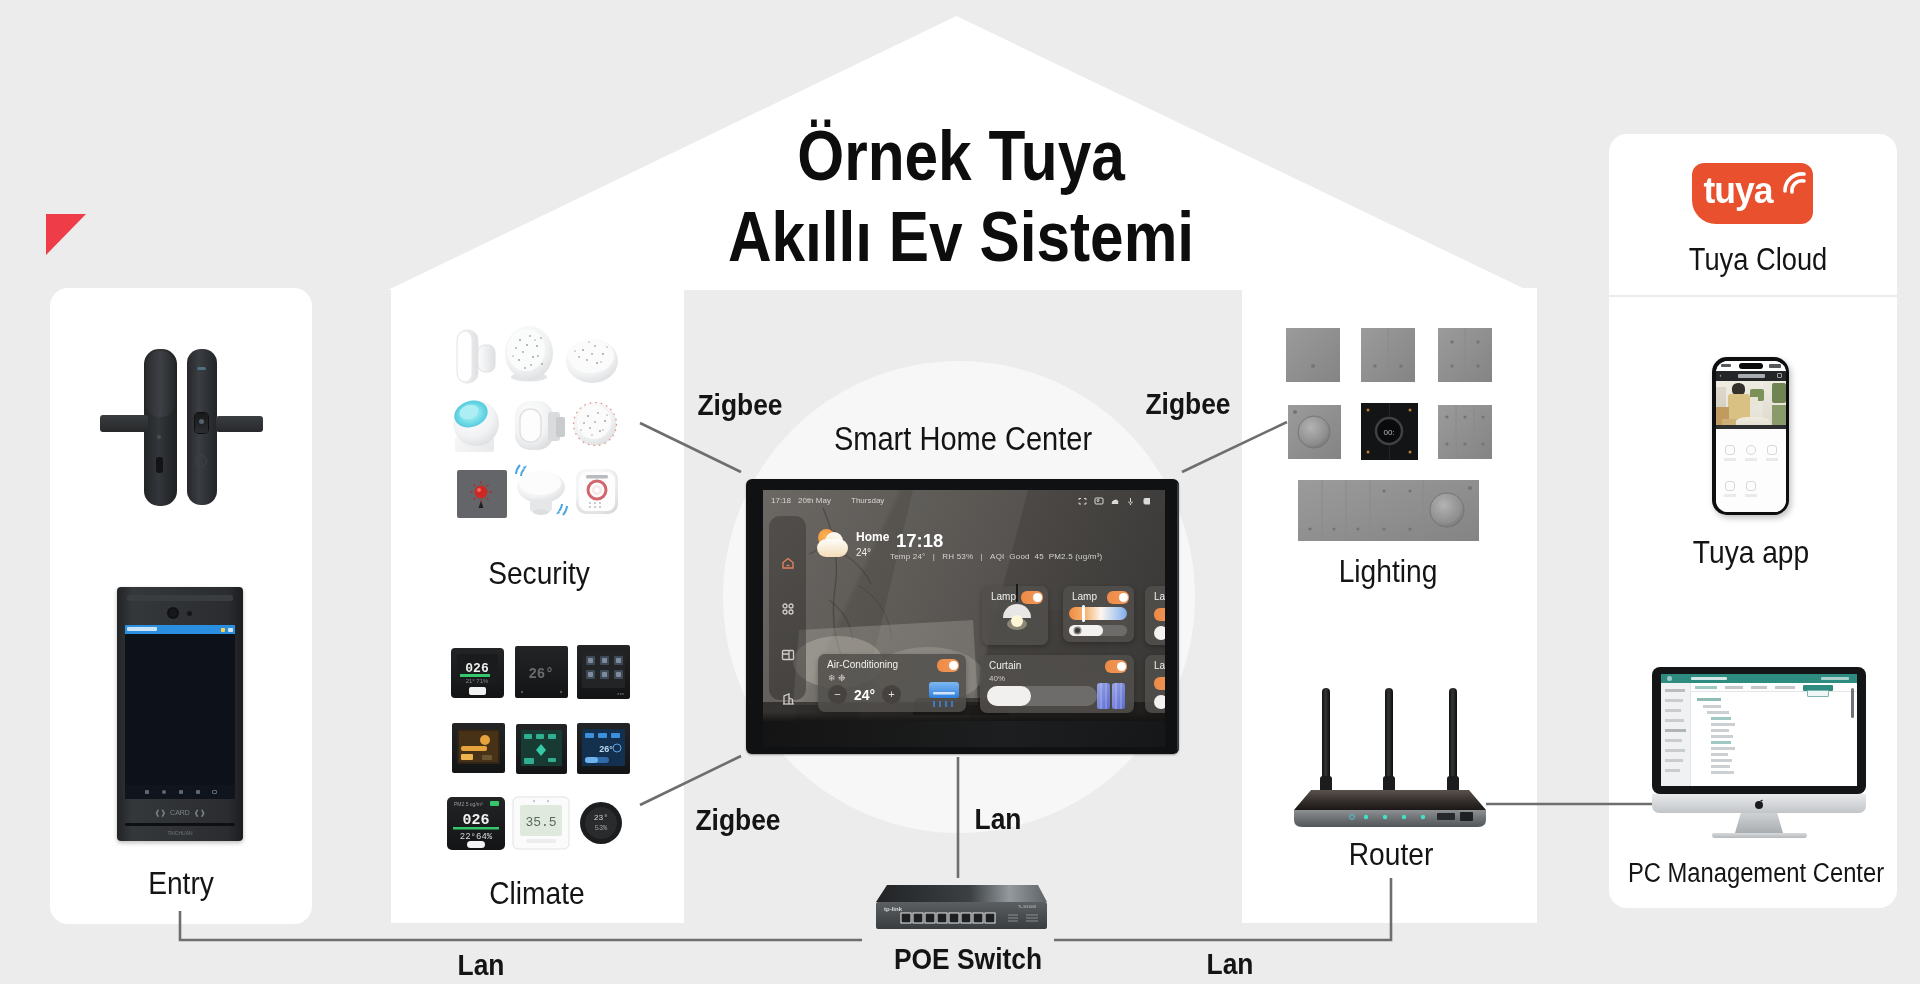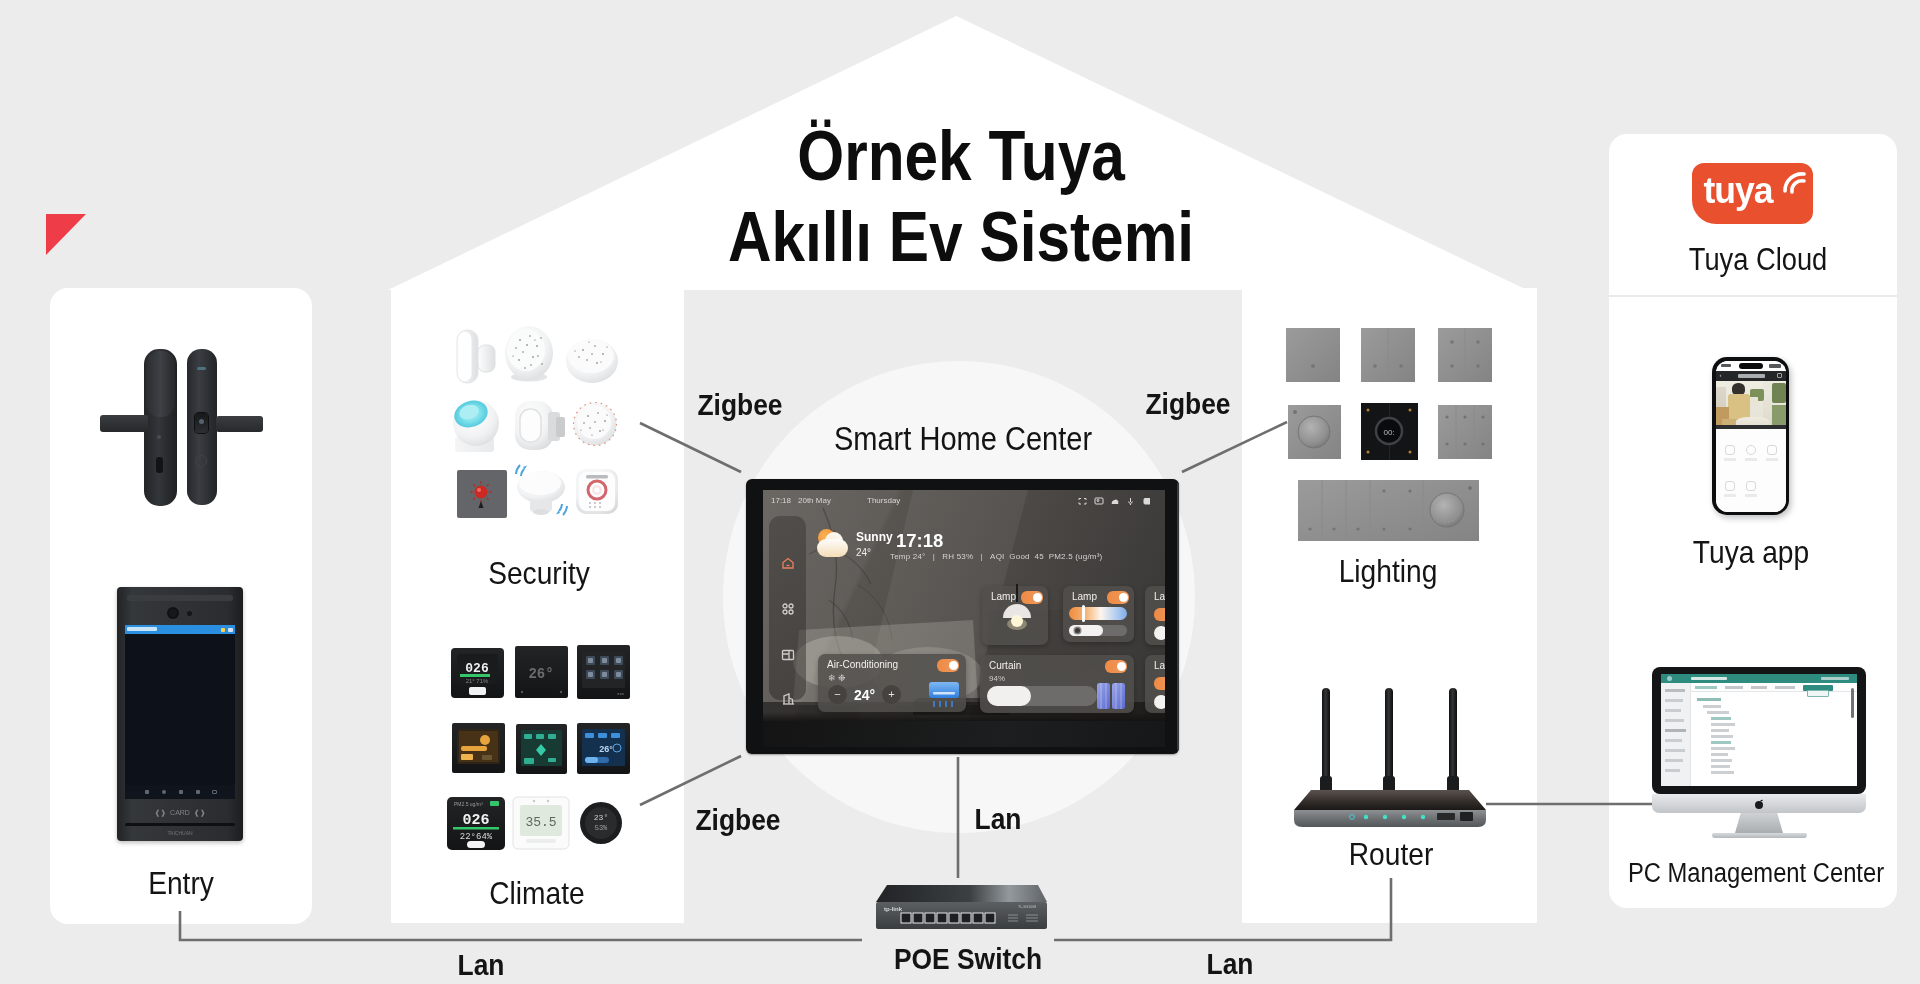--- a/index.html
+++ b/index.html
@@ -87,21 +87,21 @@
         <polygon points="36,140 210,130 215,215 30,215" fill="rgba(225,219,209,.22)"></polygon>
         <ellipse cx="75" cy="172" rx="45" ry="26" fill="rgba(235,230,221,.25)"></ellipse>
         <ellipse cx="165" cy="185" rx="55" ry="28" fill="rgba(210,204,194,.22)"></ellipse>
         <rect x="225" y="120" width="120" height="60" fill="rgba(60,57,54,.35)"></rect>
         <rect x="0" y="212" width="402" height="19" fill="rgba(14,13,12,.55)"></rect>
         <path d="M150 225 v-10 q0-7 8-7 h80 q8 0 8 7 v10 z" fill="rgba(20,19,18,.55)"></path>
       </svg>
 
       <div class="tb-txt" style="left:8px; top:6px;">17:18</div>
       <div class="tb-txt" style="left:35px; top:6px;">20th May</div>
-      <div class="tb-txt" style="left:104px; top:6px;">Thursday</div>
+      <div class="tb-txt" style="left:88px; top:6px;">Thursday</div>
       <svg style="position:absolute; left:315px; top:7px;" width="72" height="8" viewBox="0 0 72 8" fill="none" stroke="#dcdad8" stroke-width="1">
         <path d="M1 3 V1.5 H3 M6 1.5 H8 V3 M8 5.5 V7 H6 M3 7 H1 V5.5"></path>
         <rect x="17" y="1" width="8" height="6" rx="1"></rect>
         <circle cx="20" cy="3.5" r="1"></circle>
         <path d="M34 6.5 a3 3 0 0 1 6 0 z M36 4 a2.2 2.2 0 0 1 4 1" fill="#dcdad8"></path>
         <path d="M52.5 1 v4 m-1.8-.5 a1.8 1.8 0 0 0 3.6 0 M52.5 7 v1"></path>
         <rect x="66" y="1.5" width="7" height="5.5" rx="1" fill="#dcdad8"></rect>
       </svg>
 
       <div id="sidebar">
@@ -124,21 +124,21 @@
           <path d="M8 6 l3.5 1.5 V12"></path>
           <path d="M2 12 h11"></path>
         </svg>
       </div>
 
       <div id="wicon">
         <div class="sun"></div>
         <div class="cloud2"></div>
         <div class="cloud"></div>
       </div>
-      <div class="w-sunny">Sunny</div>
+      <div class="w-sunny">Home</div>
       <div class="w-deg">24°</div>
       <div class="w-time">17:18</div>
       <div class="w-meta">Temp 24°&nbsp;&nbsp;&nbsp;|&nbsp;&nbsp;&nbsp;RH 53%&nbsp;&nbsp;&nbsp;|&nbsp;&nbsp;&nbsp;AQI&nbsp; Good&nbsp; 45&nbsp; PM2.5 (ug/m³)</div>
 
       <div class="card" style="left:219px; top:96px; width:66px; height:59px;">
         <div class="ct">Lamp</div>
         <div class="toggle" style="right:5px; top:5px;"></div>
         <svg style="position:absolute; left:18px; top:-2px;" width="34" height="60" viewBox="0 0 34 60" fill="none">
           <path d="M17 0 V18" stroke="#1c1b1a" stroke-width="2"></path>
           <path d="M3 34 a14 14 0 0 1 28 0 z" fill="#e9e7e5"></path>
@@ -176,21 +176,21 @@
               <stop offset="0" stop-color="#7db8f2"></stop>
               <stop offset="1" stop-color="#2f7fe0"></stop>
             </linearGradient>
           </defs>
           <path d="M8 21 v6 M14 21 v6 M20 21 v6 M26 21 v6" stroke="#3f86df" stroke-width="1.6"></path>
           <rect x="7" y="12" width="22" height="2.5" rx="1" fill="#cfe4fb"></rect>
         </svg>
       </div>
       <div class="card" style="left:217px; top:165px; width:154px; height:58px;">
         <div class="ct">Curtain</div>
-        <div style="position:absolute; left:9px; top:19px; font-size:8px; color:#cfcdcb;">94%</div>
+        <div style="position:absolute; left:9px; top:19px; font-size:8px; color:#cfcdcb;">40%</div>
         <div class="toggle" style="right:7px; top:5px;"></div>
         <div style="position:absolute; left:7px; top:31px; width:110px; height:20px; border-radius:10px; background:#6e6c6a;"></div>
         <div style="position:absolute; left:7px; top:31px; width:44px; height:20px; border-radius:10px; background:#f2f0ee;"></div>
         <svg style="position:absolute; left:113px; top:26px;" width="36" height="30" viewBox="0 0 36 30" fill="none">
           <rect x="4" y="2" width="13" height="26" rx="2.5" fill="url(#cg1)"></rect>
           <rect x="19" y="2" width="13" height="26" rx="2.5" fill="url(#cg1)"></rect>
           <defs>
             <linearGradient id="cg1" x1="0" y1="0" x2="1" y2="1">
               <stop offset="0" stop-color="#9aa6e8"></stop>
               <stop offset="1" stop-color="#5b6ad0"></stop>

